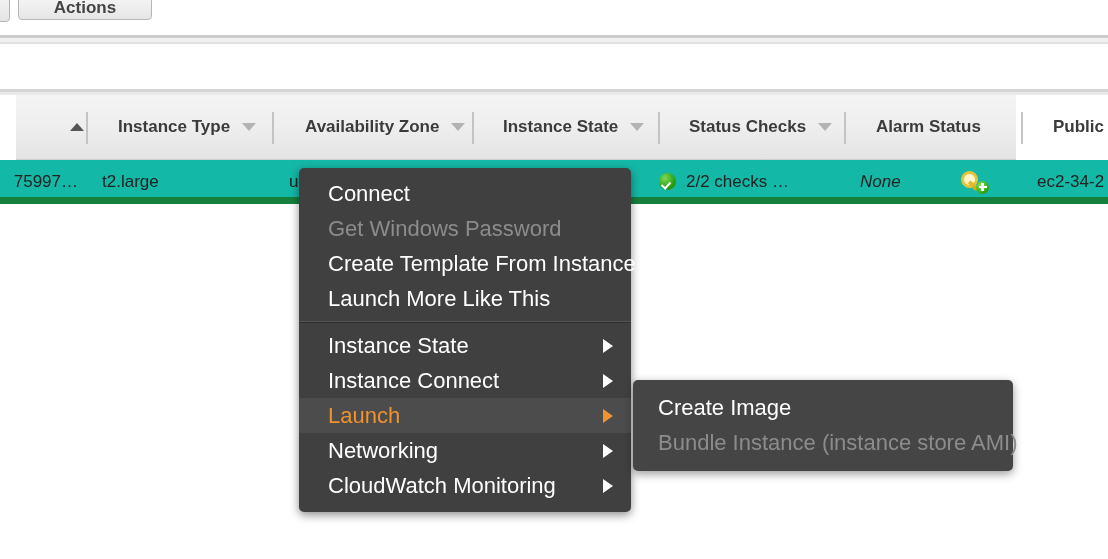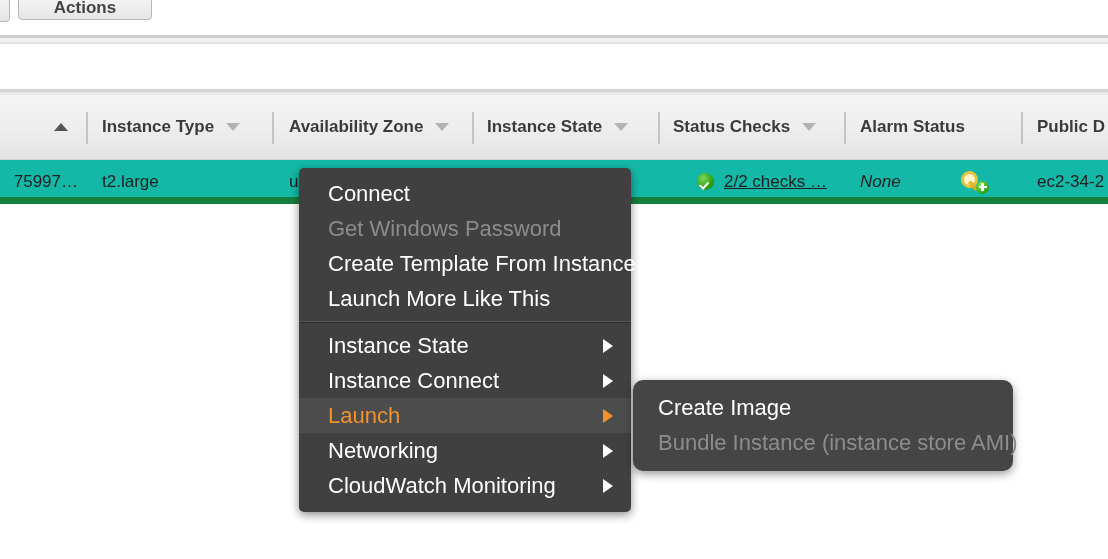--- a/index.html
+++ b/index.html
@@ -74,22 +74,22 @@
     width: 1108px; height: 45px;
     background: #ffffff;
   }
 
   .band-d { top: 89px;  height: 3px; background: #d5d5d5; }
   .band-e { top: 92px;  height: 3px; background: #eaeaea; }
 
   
   .table-header {
     position: absolute;
-    left: 0; top: 95px;
-    width: 1108px;
+    left: 16px; top: 95px;
+    width: 1000px;
     height: 65px;
     background: linear-gradient(to bottom, #f4f4f4 0%, #eeeeee 50%, #e4e4e4 100%);
     border-bottom: 1px solid #cfcfcf;
     box-sizing: border-box;
   }
   .th {
     position: absolute;
     top: 0;
     height: 64px;
     display: flex;
@@ -260,21 +260,21 @@
     margin: 5px 0 5px 0;
     border-top: 1px solid #555555;
   }
 
   
   .ctx-submenu {
     position: absolute;
     left: 633px; top: 380px;
     width: 380px;
     background: #454545;
-    border-radius: 10px;
+    border-radius: 5px;
     box-shadow: 0 3px 10px rgba(0,0,0,0.40);
     padding: 10px 0 11px 0;
     box-sizing: border-box;
   }
   .ctx-submenu .ctx-item { padding-left: 25px; }
 </style>
 </head>
 <body>
 
 <div id="screen">
@@ -335,21 +335,21 @@
   <div class="col-sep" style="left:844px;"></div>
   <div class="col-sep" style="left:1021px;"></div>
 
   <div class="table-row">
     <div class="td" style="left:0px;width:86px;justify-content:flex-end;padding-right:8px;box-sizing:border-box;">75997…</div>
 
     <div class="td" style="left:88px;padding-left:14px;">t2.large</div>
 
     <div class="td" style="left:274px;padding-left:15px;">u</div>
 
-    <div class="td" style="left:684px;padding-left:13px;text-decoration:underline;">
+    <div class="td" style="left:646px;padding-left:13px;">
       <span class="status-ok"></span>
       <span>2/2 checks …</span>
     </div>
 
     <div class="td italic" style="left:846px;padding-left:14px;">None</div>
 
     <div class="td" style="left:960px;padding-left:0px;">
       <span class="key-icon">
         <span class="bow"></span>
           <span class="shaft"></span>

